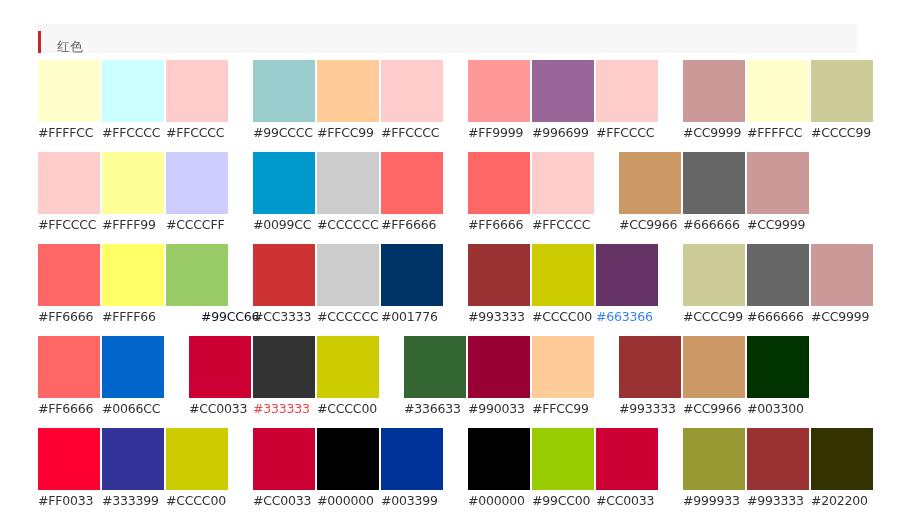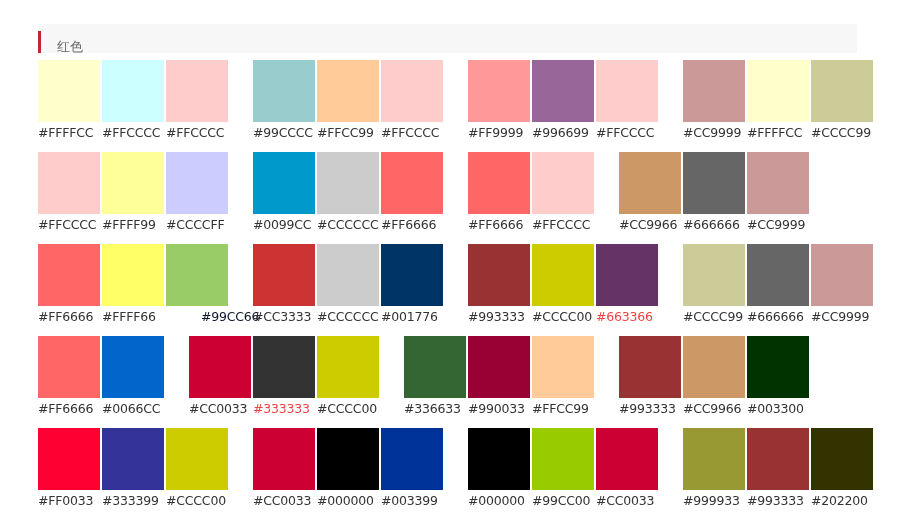--- a/index.html
+++ b/index.html
@@ -252,21 +252,21 @@
           <div class="swatch-cell">
             <span class="swatch-chip" style="background-color: rgb(153, 51, 51);"></span>
             <span class="swatch-label" style="color: rgb(51, 51, 51);">#993333</span>
           </div>
           <div class="swatch-cell">
             <span class="swatch-chip" style="background-color: rgb(204, 204, 0);"></span>
             <span class="swatch-label" style="color: rgb(51, 51, 51);">#CCCC00</span>
           </div>
           <div class="swatch-cell">
             <span class="swatch-chip" style="background-color: rgb(102, 51, 102);"></span>
-            <span class="swatch-label" style="color: #ef4444;">#663366</span>
+            <span class="swatch-label" style="color: #3b82f6;">#663366</span>
           </div>
         </div>
         <div class="swatch-group">
           <div class="swatch-cell">
             <span class="swatch-chip" style="background-color: rgb(204, 204, 153);"></span>
             <span class="swatch-label" style="color: rgb(51, 51, 51);">#CCCC99</span>
           </div>
           <div class="swatch-cell">
             <span class="swatch-chip" style="background-color: rgb(102, 102, 102);"></span>
             <span class="swatch-label" style="color: rgb(51, 51, 51);">#666666</span>

